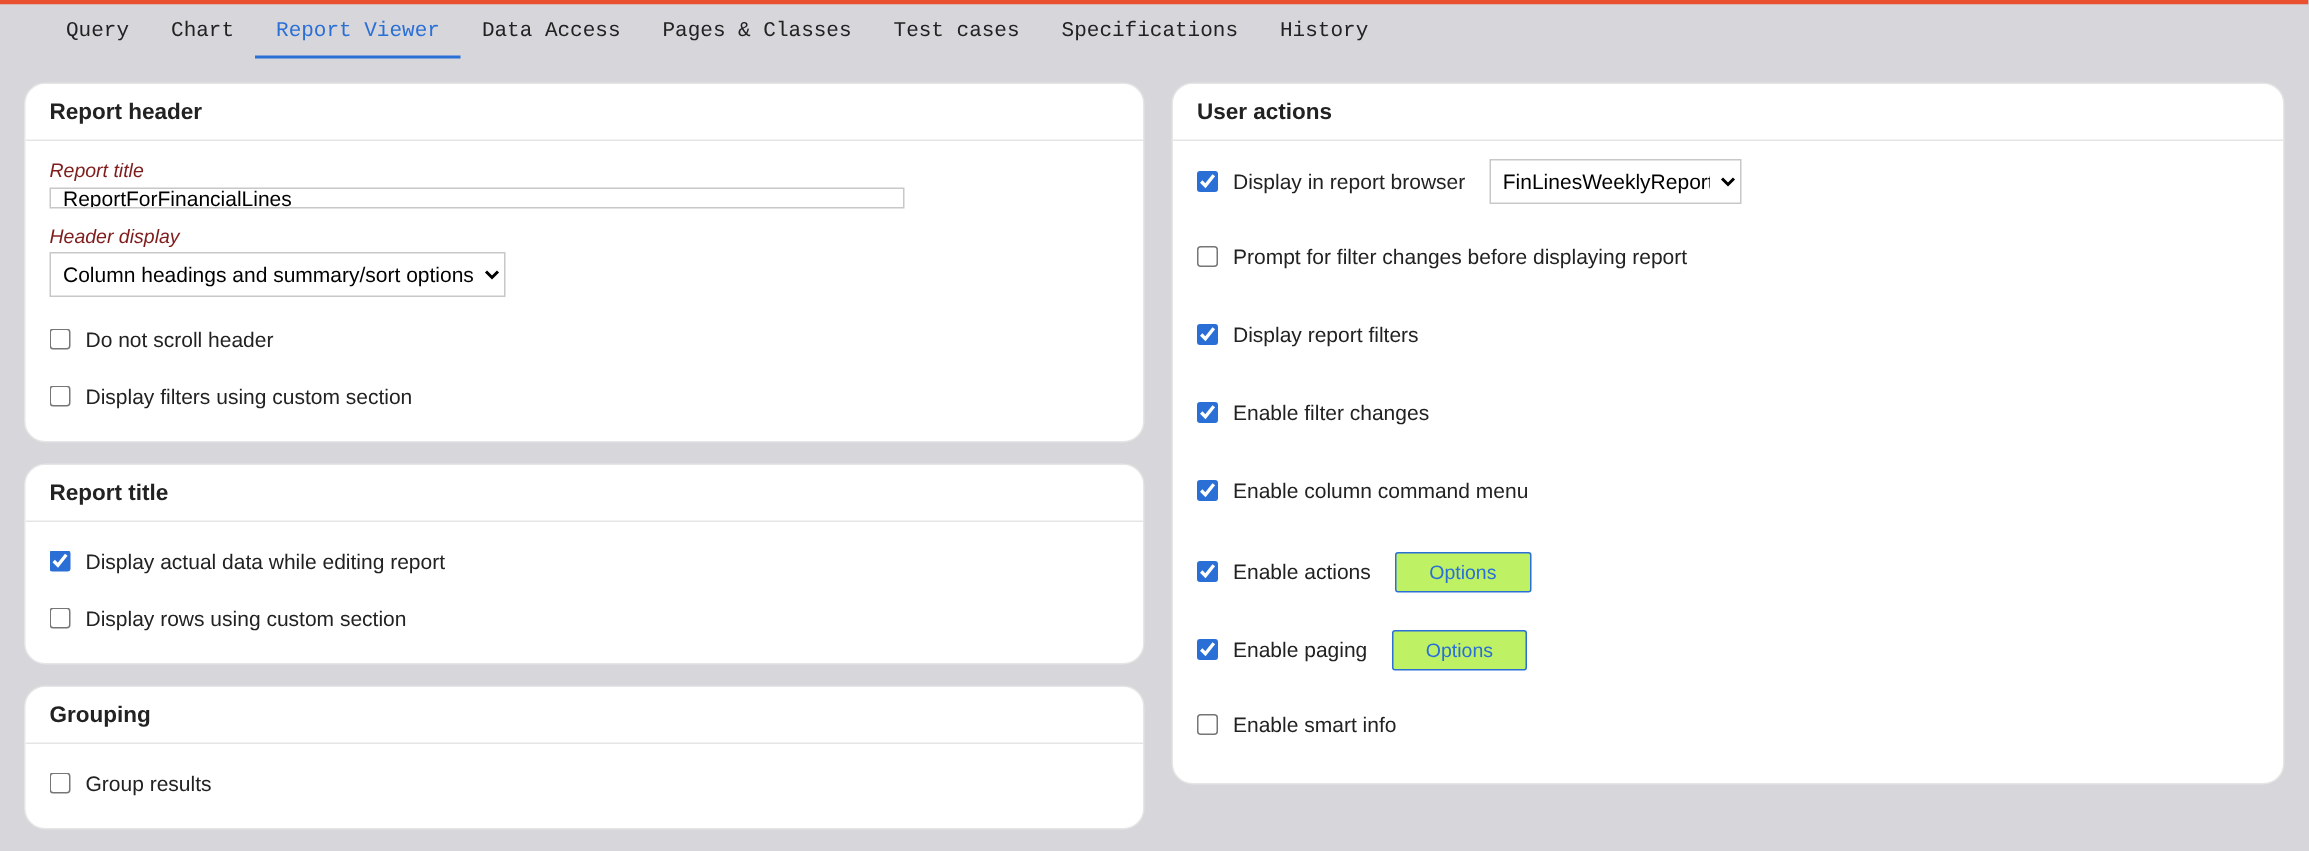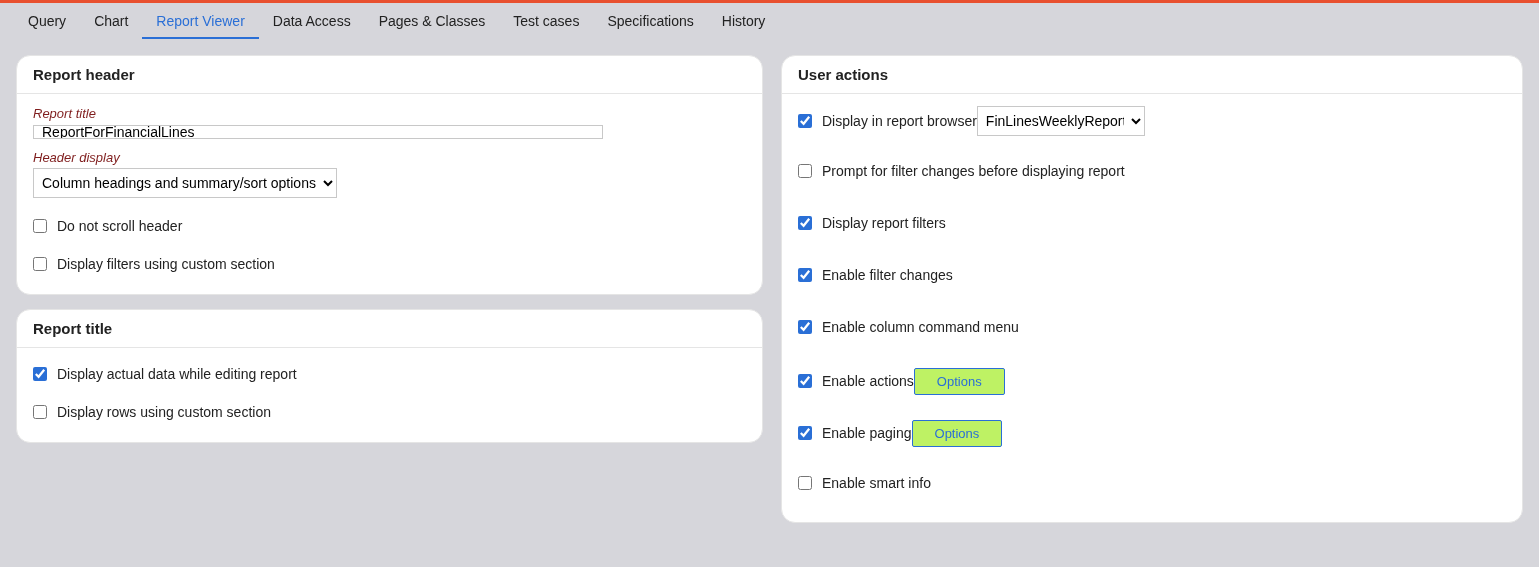--- a/index.html
+++ b/index.html
@@ -9,25 +9,26 @@
       font-size: 14px;
       color: #222;
       width: 1539px;
     }
     .top-accent {
       height: 3px;
       background: #e8502f;
     }
     .tab-bar {
       background: #d6d6db;
-      padding: 0 14px;
+      padding: 0 30px;
       height: 36px;
       display: flex;
       align-items: center;
       gap: 0;
+      font-family: Liberation Mono, monospace;
     }
     .tab {
       padding: 0 14px;
       height: 36px;
       line-height: 36px;
       color: #222;
       cursor: pointer;
       font-size: 14px;
       border-bottom: 2px solid transparent;
     }
@@ -114,21 +115,21 @@
       background: #bef264;
       padding: 5px 22px;
       font-size: 13px;
       cursor: pointer;
       border-radius: 2px;
       font-family: inherit;
     }
     .panel-body .form-row:first-child { margin-top: 0; }
     .panel-body .check-row:last-child { margin-bottom: 4px; }
     .ua-body .check-row { margin: 0; }
-    .ua-body .row-wrap { margin-bottom: 22px; display:flex; align-items:center; min-height:30px; }
+    .ua-body .row-wrap { margin-bottom: 22px; display:flex; align-items:center; gap:16px; min-height:30px; }
     .ua-body .row-wrap:last-child { margin-bottom: 6px; }
   </style>
 </head>
 <body>
 
 <div class="top-accent"></div>
 
 <div class="tab-bar">
   <div class="tab">Query</div>
   <div class="tab">Chart</div>
@@ -175,20 +176,29 @@
           <input type="checkbox" id="dad" checked="" style="">
           <label for="dad">Display actual data while editing report</label>
         </div>
         <div class="check-row">
           <input type="checkbox" id="drcs" style="">
           <label for="drcs">Display rows using custom section</label>
         </div>
       </div>
     </div>
 
+    <div class="panel">
+      <div class="panel-header">Grouping</div>
+      <div class="panel-body">
+        <div class="check-row" style="margin-top:4px;">
+          <input type="checkbox" id="gr" style="">
+          <label for="gr">Group results</label>
+        </div>
+      </div>
+    </div>
   </div>
 
   <div class="col-right">
     <div class="panel">
       <div class="panel-header">User actions</div>
       <div class="panel-body ua-body">
 
         <div class="row-wrap">
           <div class="check-row">
             <input type="checkbox" id="dib" checked="" style="">

